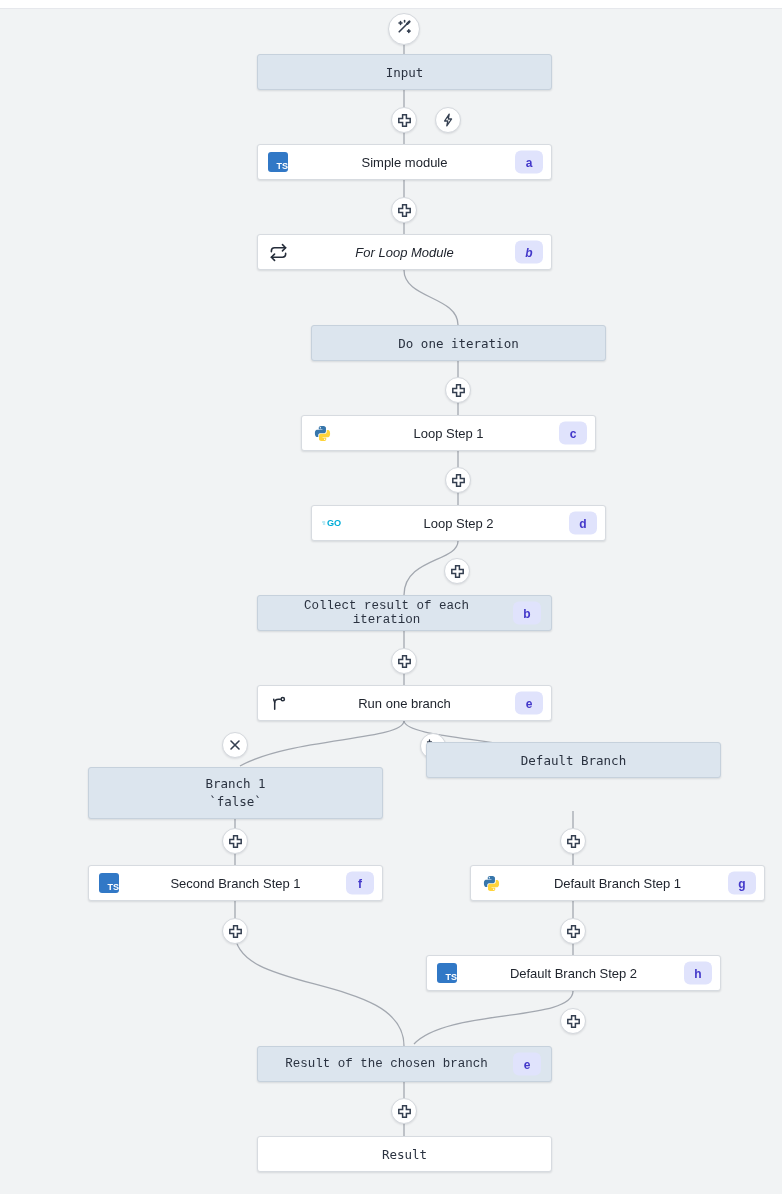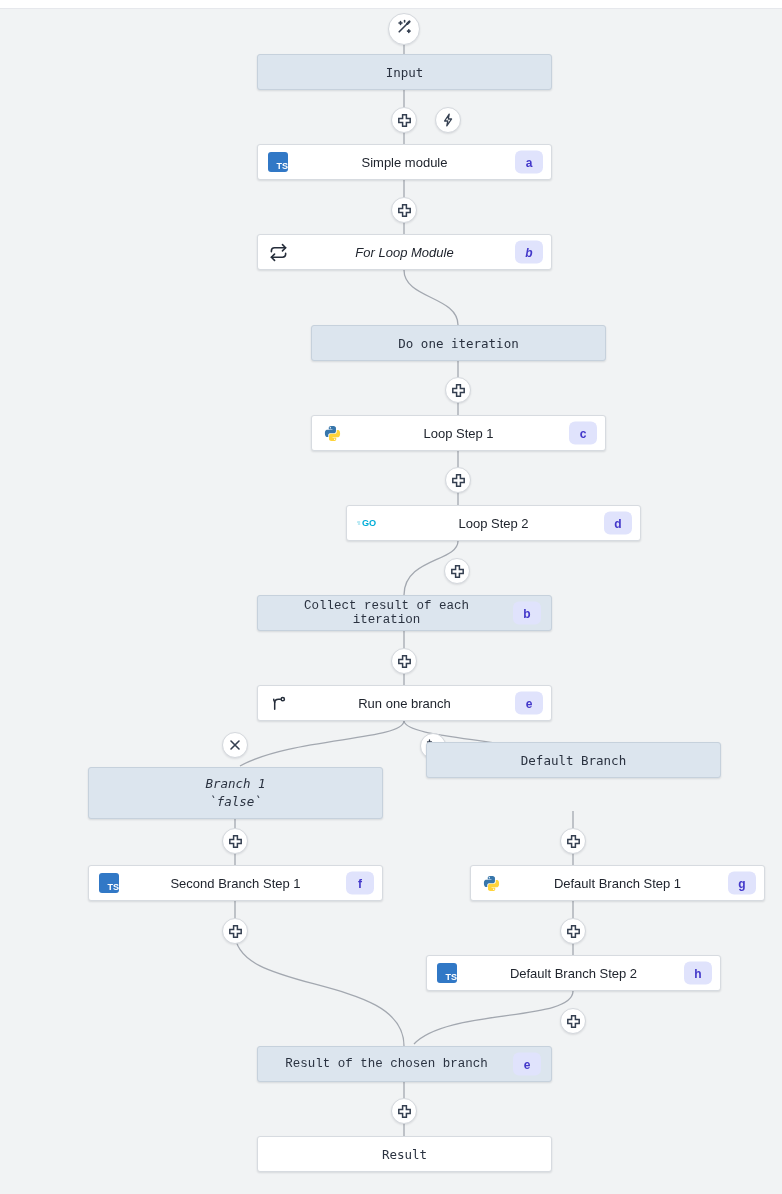--- a/index.html
+++ b/index.html
@@ -37,21 +37,21 @@
   .mnode .mlabel{position:absolute;left:44px;right:44px;text-align:center;}
   .mnode .licon{position:absolute;left:10px;top:50%;transform:translateY(-50%);width:20px;height:20px;display:flex;align-items:center;justify-content:center;}
   .badge{
     position:absolute;right:8px;top:50%;transform:translateY(-50%);
     min-width:28px;height:23px;border-radius:6px;
     background:#e0e3fc;color:#4338ca;
     font-family:"Liberation Sans", sans-serif;font-weight:bold;font-size:12px;
     display:flex;align-items:center;justify-content:center;
   }
   .vnode .badge{right:10px;}
-  .branchbox{height:52px;flex-direction:column;justify-content:center;line-height:1.45;font-style:italic;}
+  .branchbox{height:52px;flex-direction:column;justify-content:center;line-height:1.45;}
 
   .circ{
     position:absolute;border-radius:50%;
     background:#ffffff;border:1px solid #d4d8dd;
     box-shadow:0 1px 2px rgba(16,24,40,.10);
     display:flex;align-items:center;justify-content:center;
     box-sizing:border-box;
   }
   .c26{width:26px;height:26px;}
   .c32{width:32px;height:32px;}
@@ -149,38 +149,38 @@
   <div class="node vnode" style="left:311px;top:325px;">
     <span class="vlabel">Do one iteration</span>
   </div>
 
   <div class="circ c26" style="left:445px;top:377px;">
     <svg width="15" height="15" viewBox="0 0 15 15">
         <path d="M5.6 1.8 h3.8 v3.8 h3.8 v3.8 H9.4 v3.8 H5.6 V9.4 H1.8 V5.6 h3.8 z" fill="#ffffff" stroke="#343f50" stroke-width="1.5"></path>
       </svg>
   </div>
 
-  <div class="node mnode" style="left:311px;top:415px;padding-left:48px;">
+  <div class="node mnode" style="left:301px;top:415px;padding-left:48px;">
     <span class="licon">
       <svg width="19" height="19" viewBox="0 0 20 20">
         <path fill="#3776ab" d="M9.86 2c-4.04 0-3.79 1.75-3.79 1.75l.005 1.81h3.86v.54H4.54S2 5.81 2 9.86c0 4.05 2.21 3.9 2.21 3.9h1.32v-1.88s-.07-2.21 2.18-2.21h3.83s2.11.03 2.11-2.04V4.12S13.97 2 9.86 2zm-2.13 1.22a.69.69 0 1 1 0 1.39.69.69 0 0 1 0-1.39z"></path>
         <path fill="#ffd43b" d="M10.14 18c4.04 0 3.79-1.75 3.79-1.75l-.005-1.81h-3.86v-.54h5.42S18 14.19 18 10.14c0-4.05-2.21-3.9-2.21-3.9h-1.32v1.88s.07 2.21-2.18 2.21H8.46s-2.11-.03-2.11 2.04v3.51S6.03 18 10.14 18zm2.13-1.22a.69.69 0 1 1 0-1.39.69.69 0 0 1 0 1.39z"></path>
       </svg>
     </span>
     <span class="mlabel">Loop Step 1</span>
     <span class="badge">c</span>
   </div>
 
   <div class="circ c26" style="left:445px;top:467px;">
     <svg width="15" height="15" viewBox="0 0 15 15">
         <path d="M5.6 1.8 h3.8 v3.8 h3.8 v3.8 H9.4 v3.8 H5.6 V9.4 H1.8 V5.6 h3.8 z" fill="#ffffff" stroke="#343f50" stroke-width="1.5"></path>
       </svg>
   </div>
 
-  <div class="node mnode" style="left:311px;top:505px;margin-left:35px;">
+  <div class="node mnode" style="left:311px;top:505px;">
     <span class="licon">
       <svg width="24" height="14" viewBox="0 0 24 14">
         <rect x="0" y="5.2" width="4" height="1.3" rx="0.6" fill="#79d4e8"></rect>
         <rect x="1" y="7.6" width="3" height="1.3" rx="0.6" fill="#79d4e8"></rect>
         <text x="6" y="11" font-family="Liberation Sans, sans-serif" font-weight="bold" font-size="11" fill="#00add8">GO</text>
       </svg>
     </span>
     <span class="mlabel">Loop Step 2</span>
     <span class="badge">d</span>
   </div>

